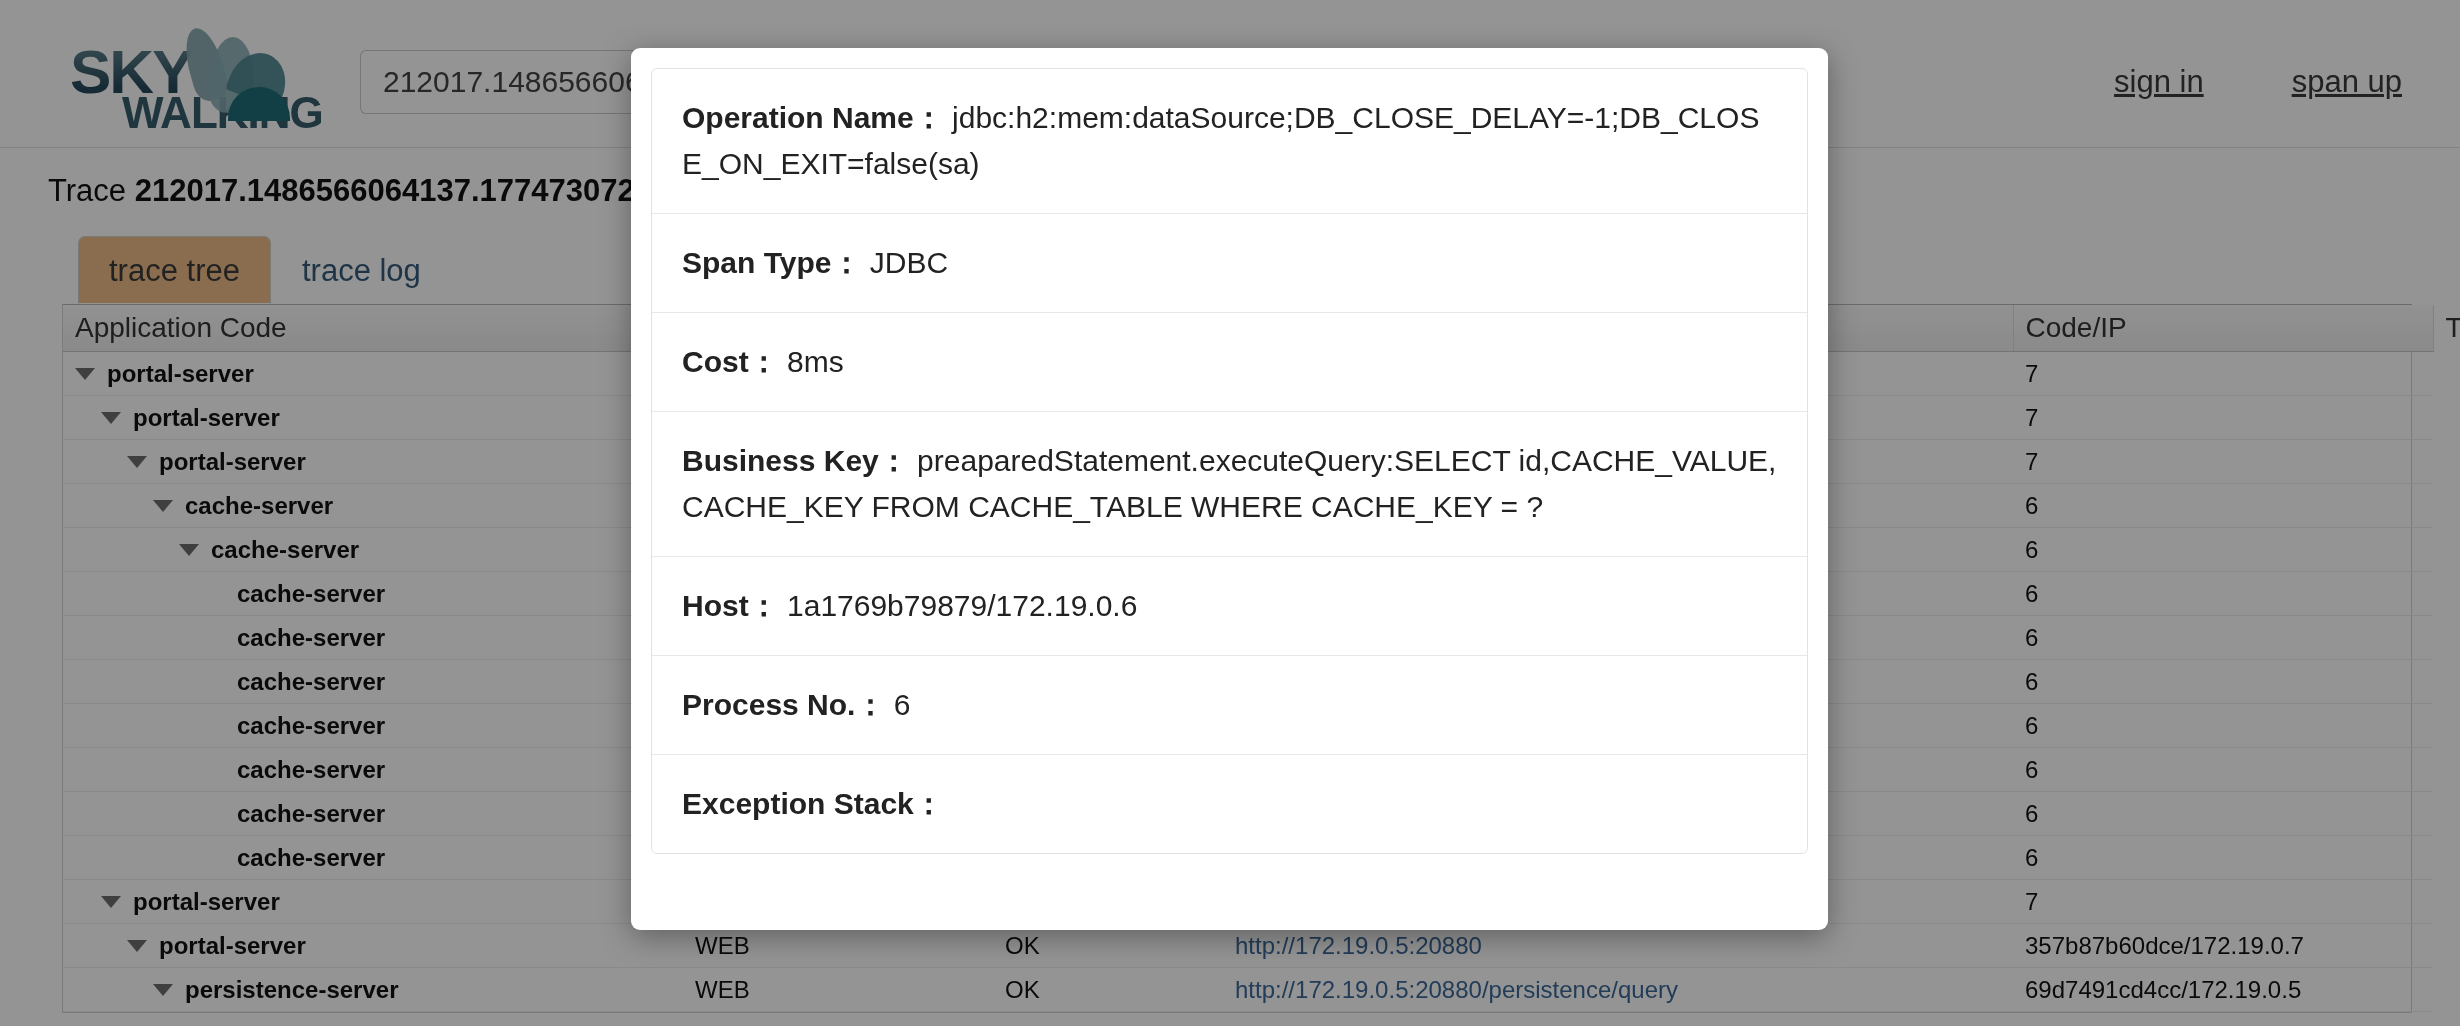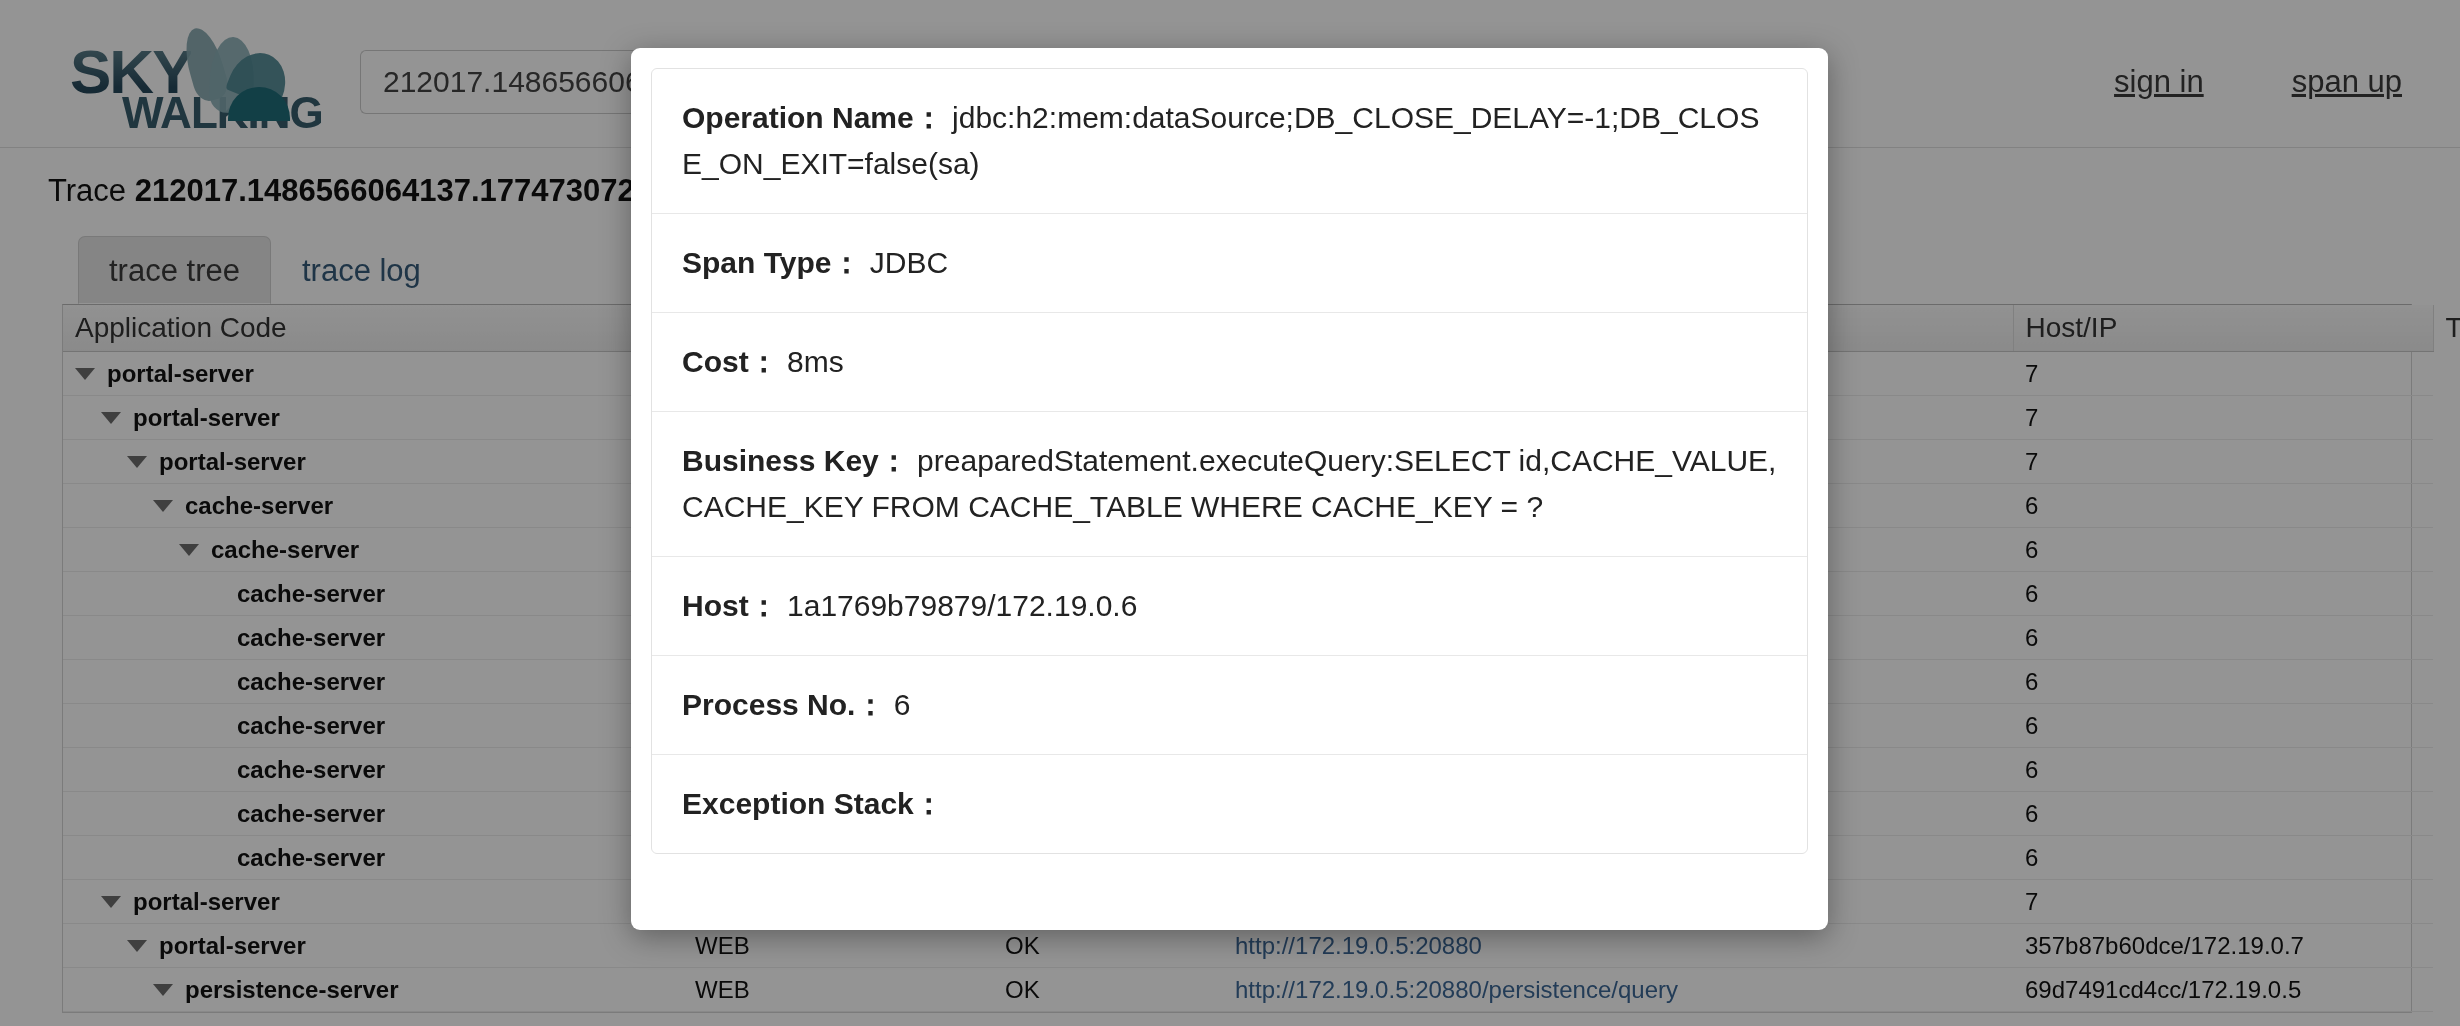--- a/index.html
+++ b/index.html
@@ -78,21 +78,21 @@
   }
   .trace-line b { font-weight: bold; }
 
   
   .tabs { display: flex; padding-left: 78px; margin-top: 24px; position: relative; z-index: 2;}
   .tab {
     padding: 16px 30px 14px 30px; font-size: 31px; cursor: pointer;
     border: 1px solid transparent; border-radius: 7px 7px 0 0; color: #2b5d87;
   }
   .tab.active {
-    color: #3a3a3a; background: #e5e5e5;
+    color: #3a3a3a; background: #fdba74;
     border-color: #d0d0d0; border-bottom-color: #fff;
   }
 
   
   .table-wrap {
     margin: 0 48px 0 62px;
     border: 1px solid #d4d4d4;
     border-top: 1px solid #b9b9b9;
     background: #fff;
   }
@@ -194,21 +194,21 @@
   </div>
 
   <div class="table-wrap">
     <table>
       <thead>
         <tr>
           <th class="col-app">Application Code</th>
           <th class="col-type">Type</th>
           <th class="col-status">Status</th>
           <th class="col-url">URL</th>
-          <th class="col-host">Host/IP</th>
+          <th class="col-host">Code/IP</th>
           <th class="col-time">Time</th>
         </tr>
       </thead>
       <tbody id="span-rows">
           <tr>
             <td class="col-app">
               <div class="app-cell" style="padding-left: 0px;">
                 <span class="caret"></span>
                 <span class="app-name">portal-server</span>
               </div>

